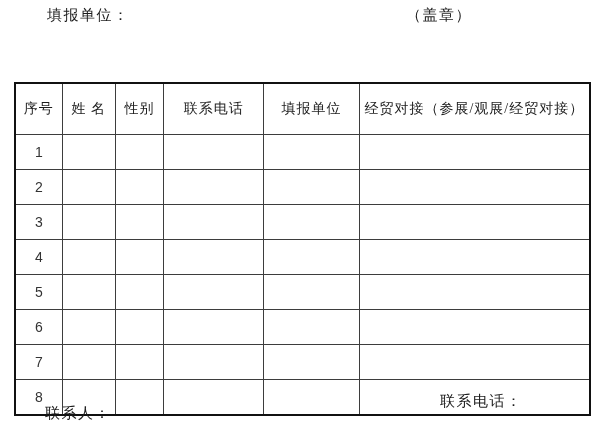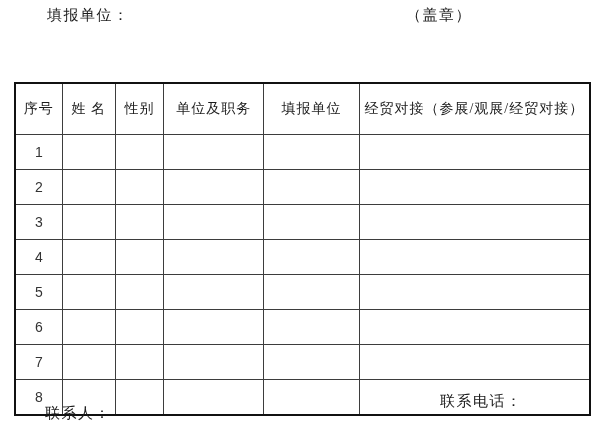--- a/index.html
+++ b/index.html
@@ -79,21 +79,21 @@
         <col style="width: 48px;">
         <col style="width: 100px;">
         <col style="width: 95px;">
         <col style="width: 230px;">
       </colgroup>
     <thead>
       <tr>
         <th>序号</th>
         <th>姓 名</th>
         <th>性别</th>
-        <th>单位及职务</th>
+        <th>联系电话</th>
         <th>填报单位</th>
         <th>经贸对接（参展/观展/经贸对接）</th>
       </tr>
     </thead>
     <tbody>
         <tr>
           <td class="num">1</td>
           <td></td>
           <td></td>
           <td></td>

